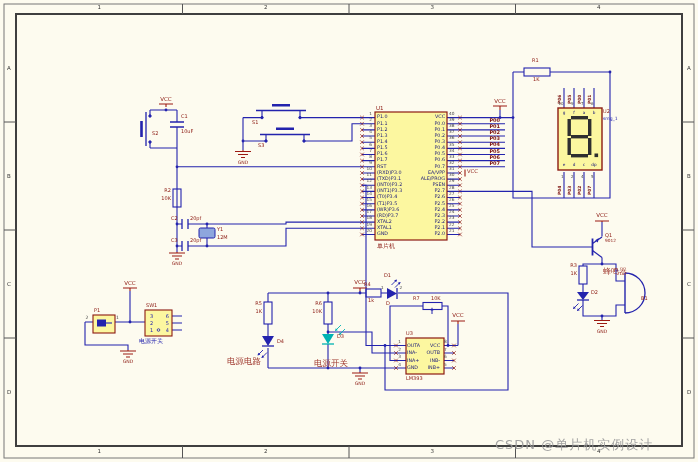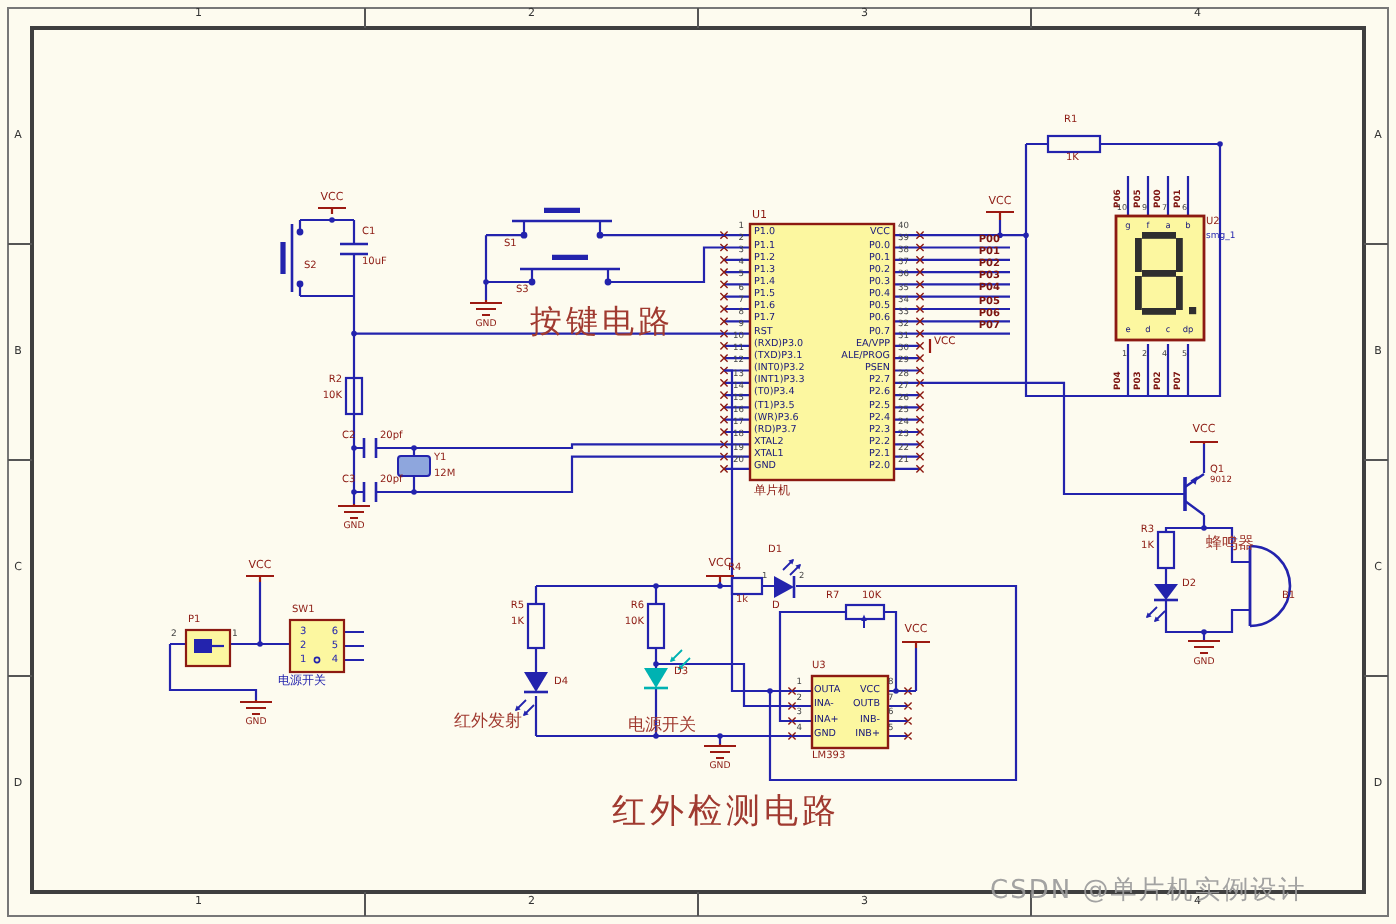--- a/index.html
+++ b/index.html
@@ -259,21 +259,20 @@
 <span class="t red" style="left:171px;top:237.5px">C3</span>
 <span class="t red" style="left:190px;top:237.5px">20pf</span>
 <span class="t red" style="left:217px;top:226.5px">Y1</span>
 <span class="t red" style="left:217px;top:234.5px">12M</span>
 <span class="t red" style="left:165px;top:261px;width:24px;text-align:center;font-size:4.6px">GND</span>
 
 
 <span class="t red" style="left:252px;top:119.5px">S1</span>
 <span class="t red" style="left:258px;top:143px">S3</span>
 <span class="t red" style="left:231px;top:159.5px;width:24px;text-align:center;font-size:4.6px">GND</span>
-<span class="t ttl" style="left:265px;top:152px;font-size:16px">按键电路</span>
 
 
 <span class="t red" style="left:376px;top:104.5px;font-size:5.5px">U1</span>
 <span class="t red" style="left:377px;top:242.5px;font-size:6px">单片机</span>
 <div class="rep">
   
 <div class="mrowL" style="--i: 0;">
         <span class="pn">1</span>
         <span class="pl">P1.0</span>
       </div><div class="mrowL" style="--i: 1;">
@@ -455,21 +454,21 @@
 <span class="t red" style="left:384px;top:272.5px">D1</span>
 <span class="t gy" style="left:381px;top:285.5px;font-size:4.2px">1</span>
 <span class="t gy" style="left:399.5px;top:285.5px;font-size:4.2px">2</span>
 <span class="t red" style="left:386px;top:300.5px">D</span>
 <span class="t red rr" style="left:240px;top:300.5px;width:22px">R5</span>
 <span class="t red rr" style="left:240px;top:308.5px;width:22px">1K</span>
 <span class="t red rr" style="left:300px;top:300.5px;width:22px">R6</span>
 <span class="t red rr" style="left:300px;top:308.5px;width:22px">10K</span>
 <span class="t red" style="left:277px;top:339px">D4</span>
 <span class="t red" style="left:337px;top:333.5px">D3</span>
-<span class="t" style="left:227px;top:356.5px;font-size:8.5px;color:#a03a30">红外发射</span>
+<span class="t" style="left:227px;top:356.5px;font-size:8.5px;color:#a03a30">电源电路</span>
 <span class="t" style="left:314px;top:358.5px;font-size:8.5px;color:#a03a30">电源开关</span>
 <span class="t red" style="left:413px;top:295.5px">R7</span>
 <span class="t red" style="left:431px;top:295.5px">10K</span>
 <span class="t red" style="left:448px;top:311.5px;width:20px;text-align:center;font-size:5.5px">VCC</span>
 <span class="t red" style="left:406px;top:330.5px">U3</span>
 <span class="t red" style="left:406px;top:375.5px">LM393</span>
 <div class="rep">
   
 <div class="urowL" style="--i: 0;">
         <span class="pn">1</span>
@@ -493,18 +492,17 @@
         <span class="pl">OUTB</span>
         <span class="pn">7</span>
       </div><div class="urowR" style="--i: 2;">
         <span class="pl">INB-</span>
         <span class="pn">6</span>
       </div><div class="urowR" style="--i: 3;">
         <span class="pl">INB+</span>
         <span class="pn">5</span>
       </div></div>
 <span class="t red" style="left:348px;top:381px;width:24px;text-align:center;font-size:4.6px">GND</span>
-<span class="t ttl" style="left:306px;top:397px">红外检测电路</span>
 
 
 <span class="wm" style="left:495px;top:436px">CSDN @单片机实例设计</span>
 
 </div>
 
 </body></html>

